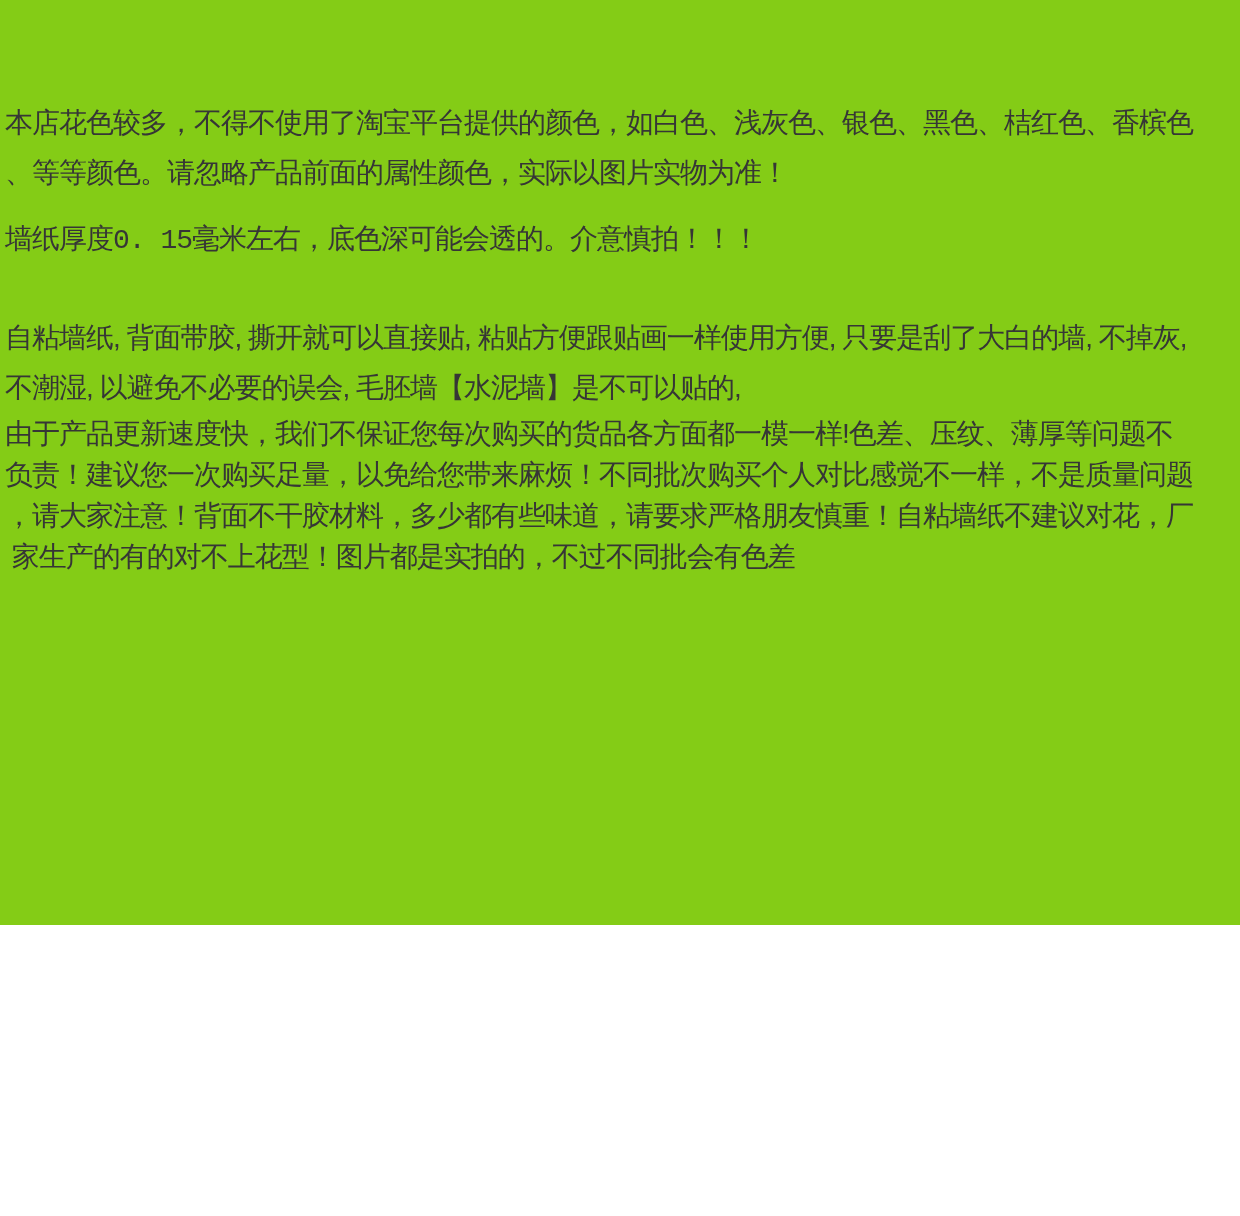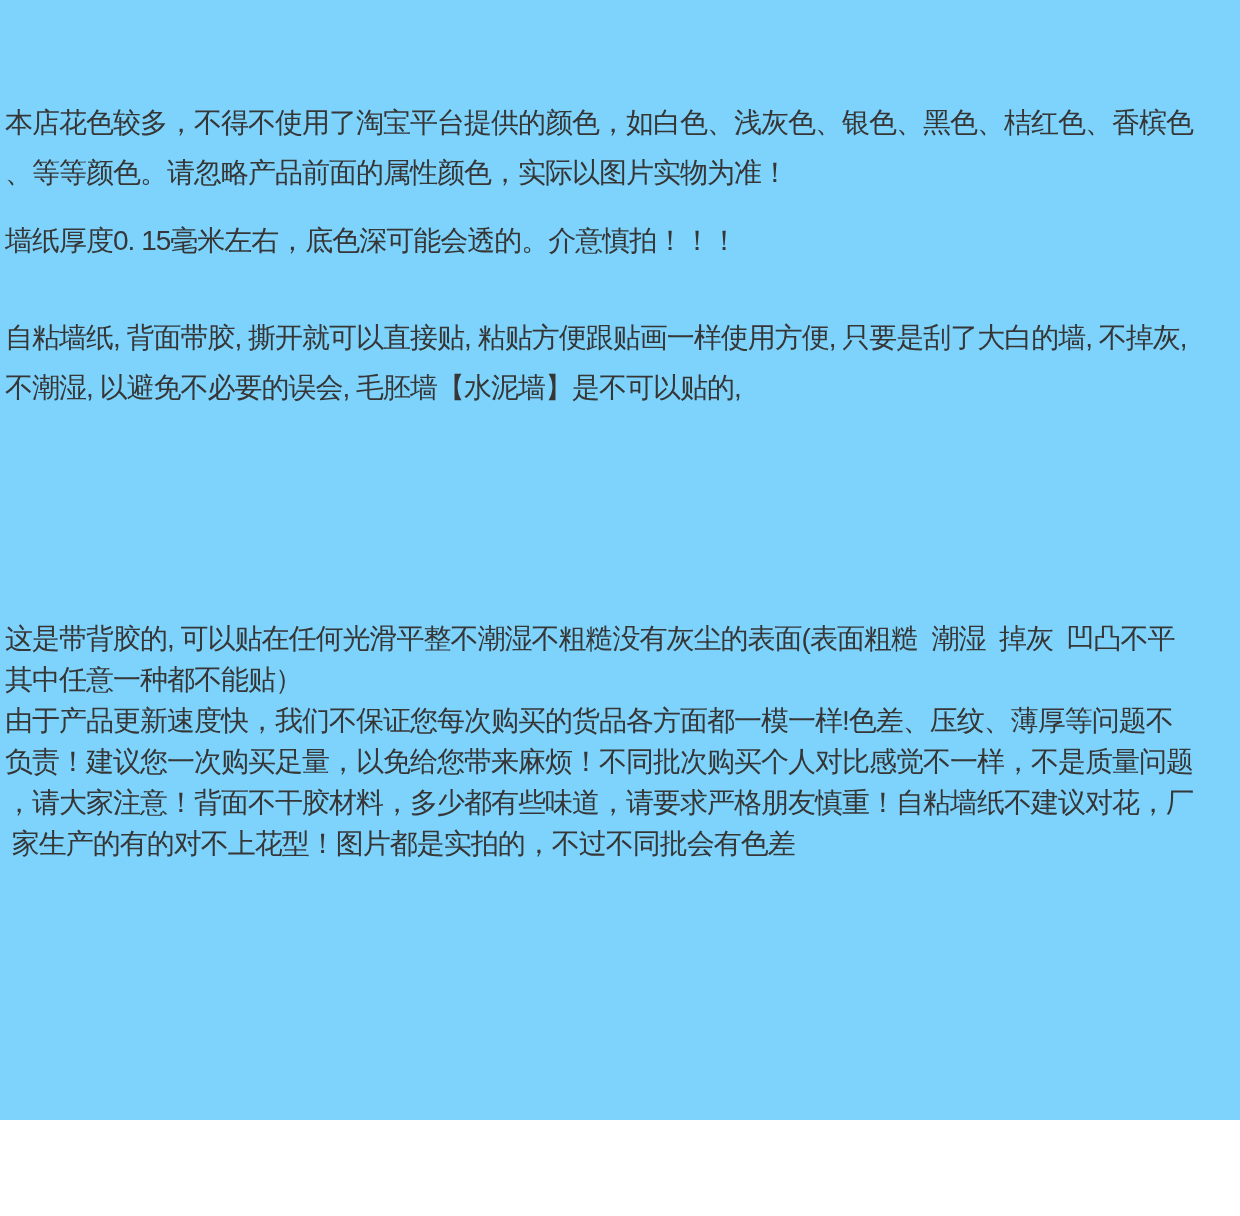--- a/index.html
+++ b/index.html
@@ -8,57 +8,55 @@
     background: #ffffff;
   }
   body {
     width: 1240px;
     height: 1216px;
     overflow: hidden;
     font-family: "Liberation Sans", "DejaVu Sans", sans-serif;
   }
   .page {
     width: 1240px;
-    height: 1120px;
-    background: #7dd3fc;
+    height: 925px;
+    background: #84cc16;
     box-sizing: border-box;
     padding: 98px 5px 0 5px;
   }
   .para {
     margin: 0;
     color: #363636;
     font-size: 28px;
     letter-spacing: -1px;
     white-space: pre-wrap;
     word-break: break-all;
   }
   .section-a .para { line-height: 50px; }
   .section-b .para { line-height: 41px; }
-  .p2 { margin-top: 18px; }
+  .p2 { margin-top: 18px; font-family: Liberation Mono, monospace; }
   .p3 { margin-top: 47px; }
   .p4 { margin-top: 18px; }
   .p5 { margin-top: 18px; }
   .p6 { margin-top: 205px; }
   .p7 { }
 </style>
 </head>
 <body>
 
 <div class="page">
 
   <div class="section-a">
     <p class="para p1">本店花色较多，不得不使用了淘宝平台提供的颜色，如白色、浅灰色、银色、黑色、桔红色、香槟色
 、等等颜色。请忽略产品前面的属性颜色，实际以图片实物为准！</p>
     <p class="para p2">墙纸厚度0. 15毫米左右，底色深可能会透的。介意慎拍！！！</p>
     <p class="para p3">自粘墙纸, 背面带胶, 撕开就可以直接贴, 粘贴方便跟贴画一样使用方便, 只要是刮了大白的墙, 不掉灰,
 不潮湿, 以避免不必要的误会, 毛胚墙【水泥墙】是不可以贴的,</p>
   </div>
 
   <div class="section-b">
-    <p class="para p6">这是带背胶的, 可以贴在任何光滑平整不潮湿不粗糙没有灰尘的表面(表面粗糙  潮湿  掉灰  凹凸不平
-其中任意一种都不能贴）</p>
     <p class="para p7">由于产品更新速度快，我们不保证您每次购买的货品各方面都一模一样!色差、压纹、薄厚等问题不
 负责！建议您一次购买足量，以免给您带来麻烦！不同批次购买个人对比感觉不一样，不是质量问题
 ，请大家注意！背面不干胶材料，多少都有些味道，请要求严格朋友慎重！自粘墙纸不建议对花，厂
  家生产的有的对不上花型！图片都是实拍的，不过不同批会有色差</p>
   </div>
 
 </div>
 
 </body></html>

